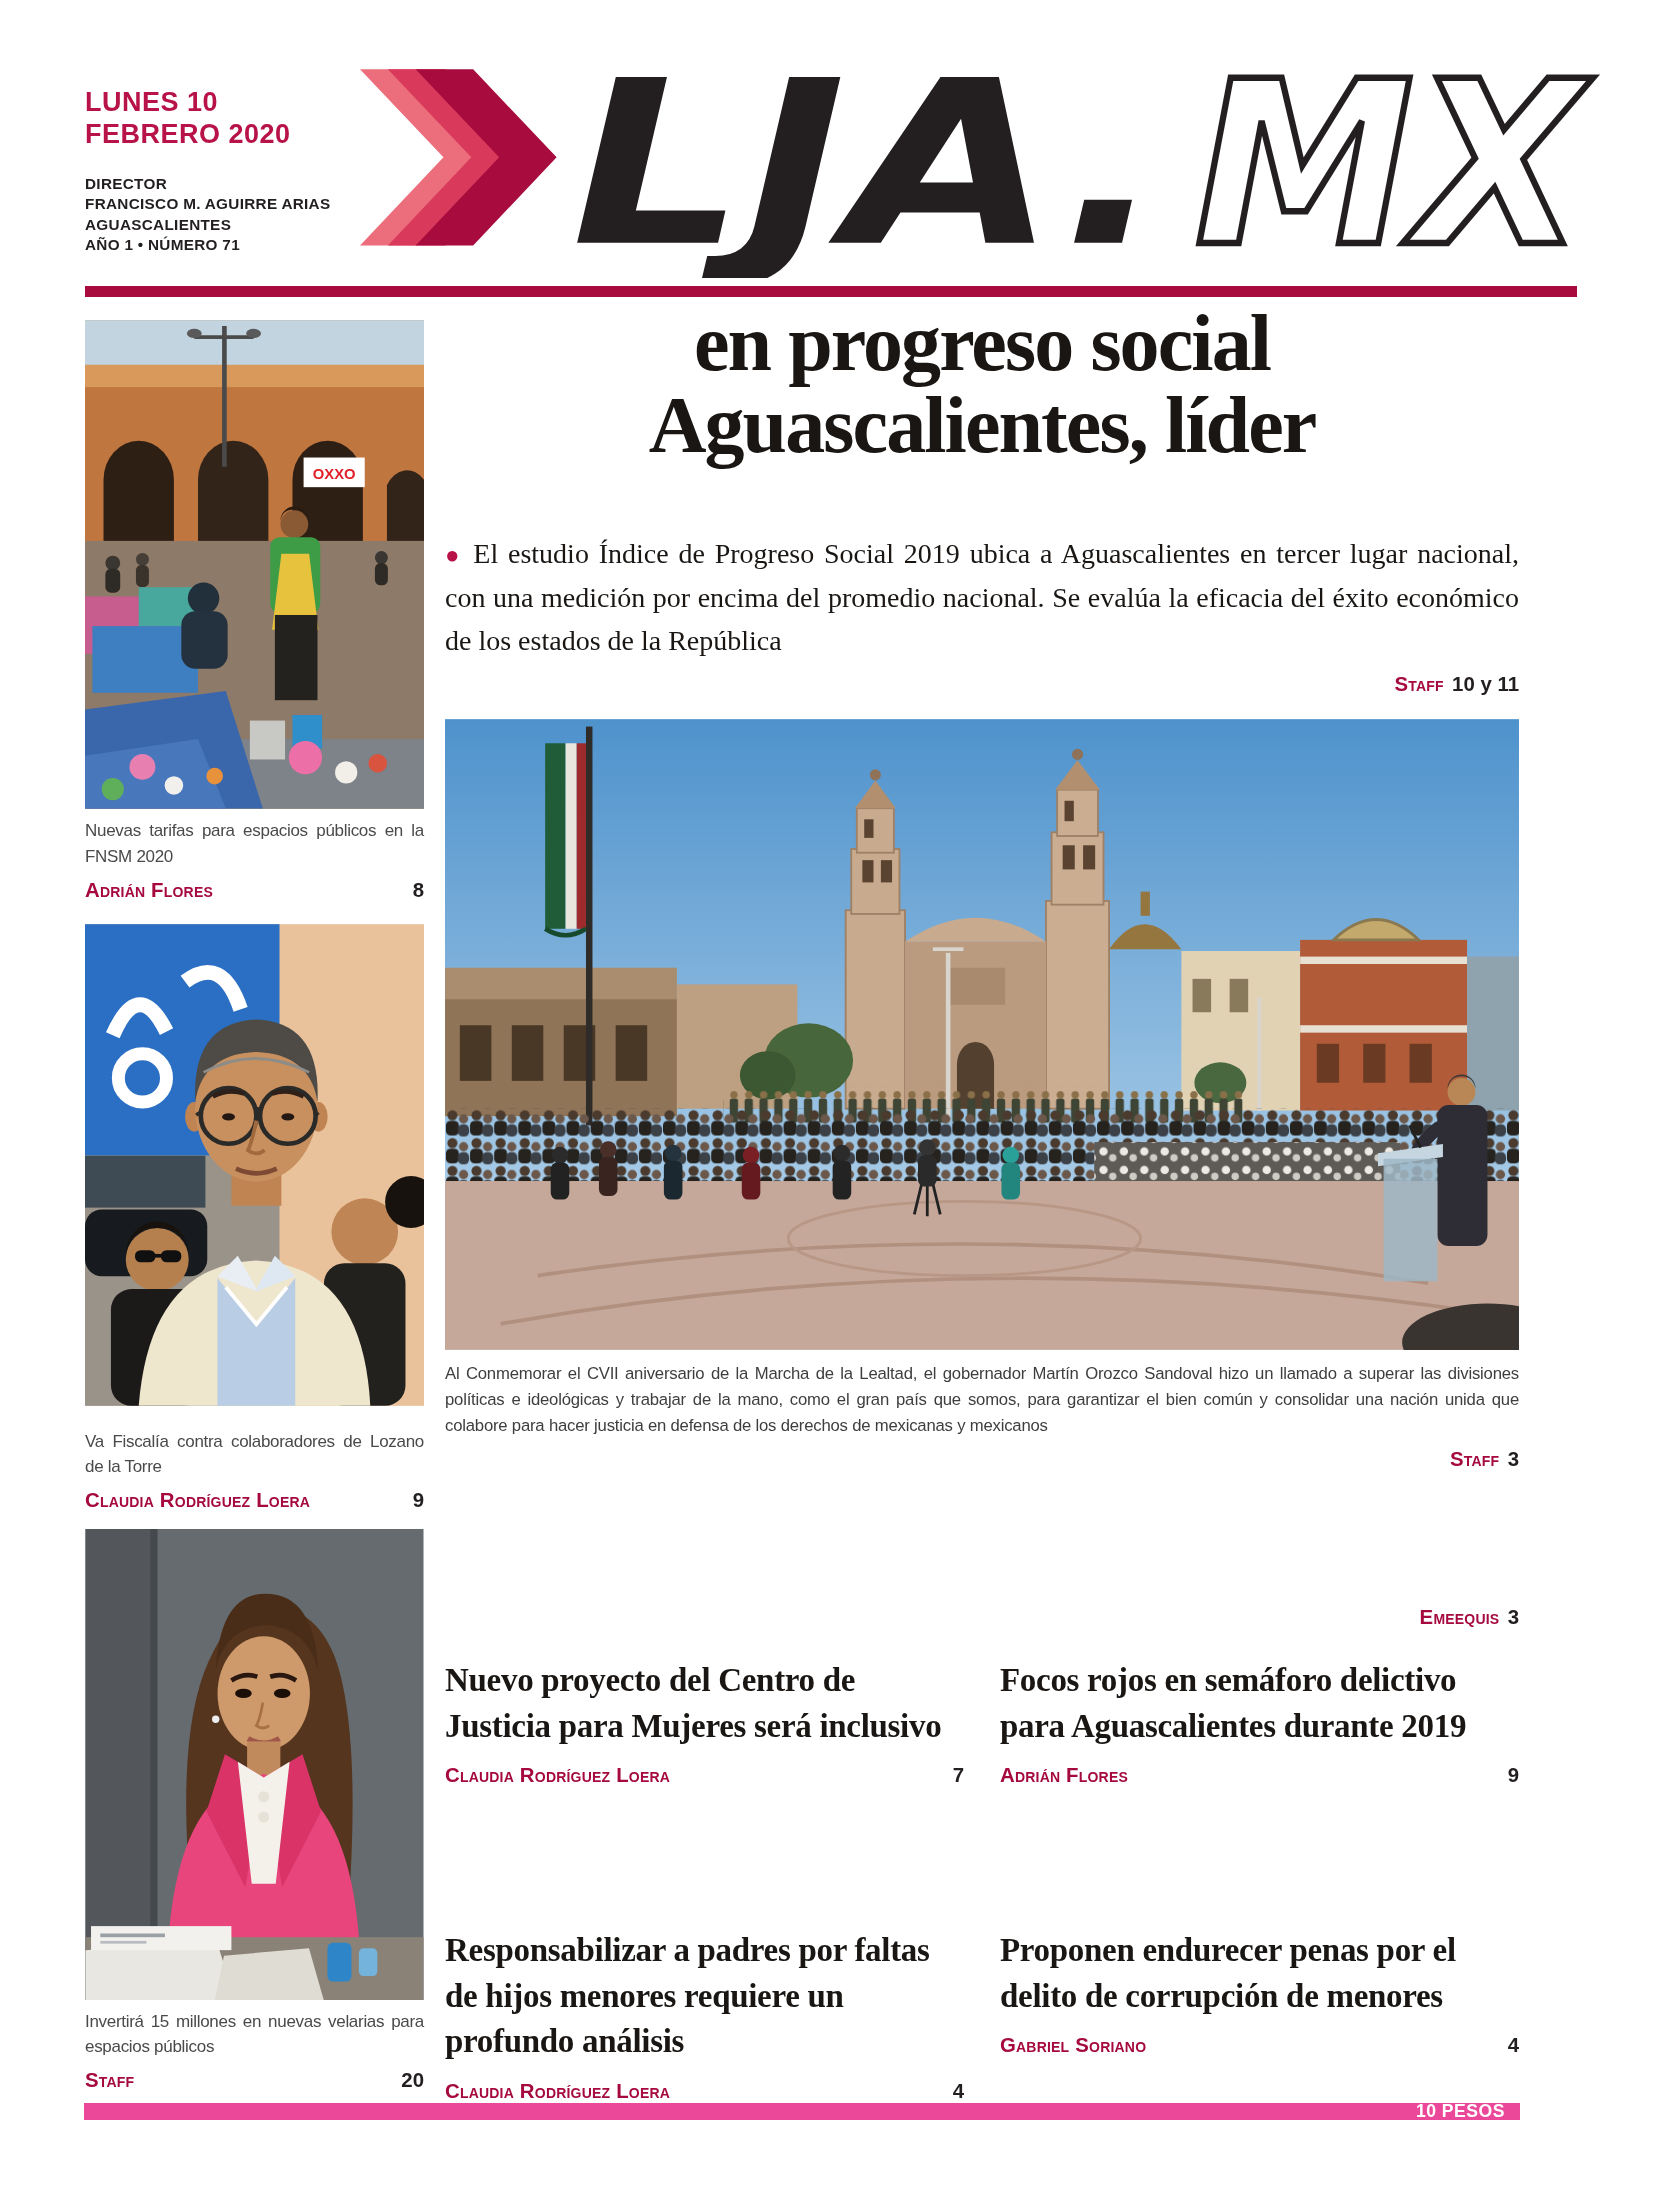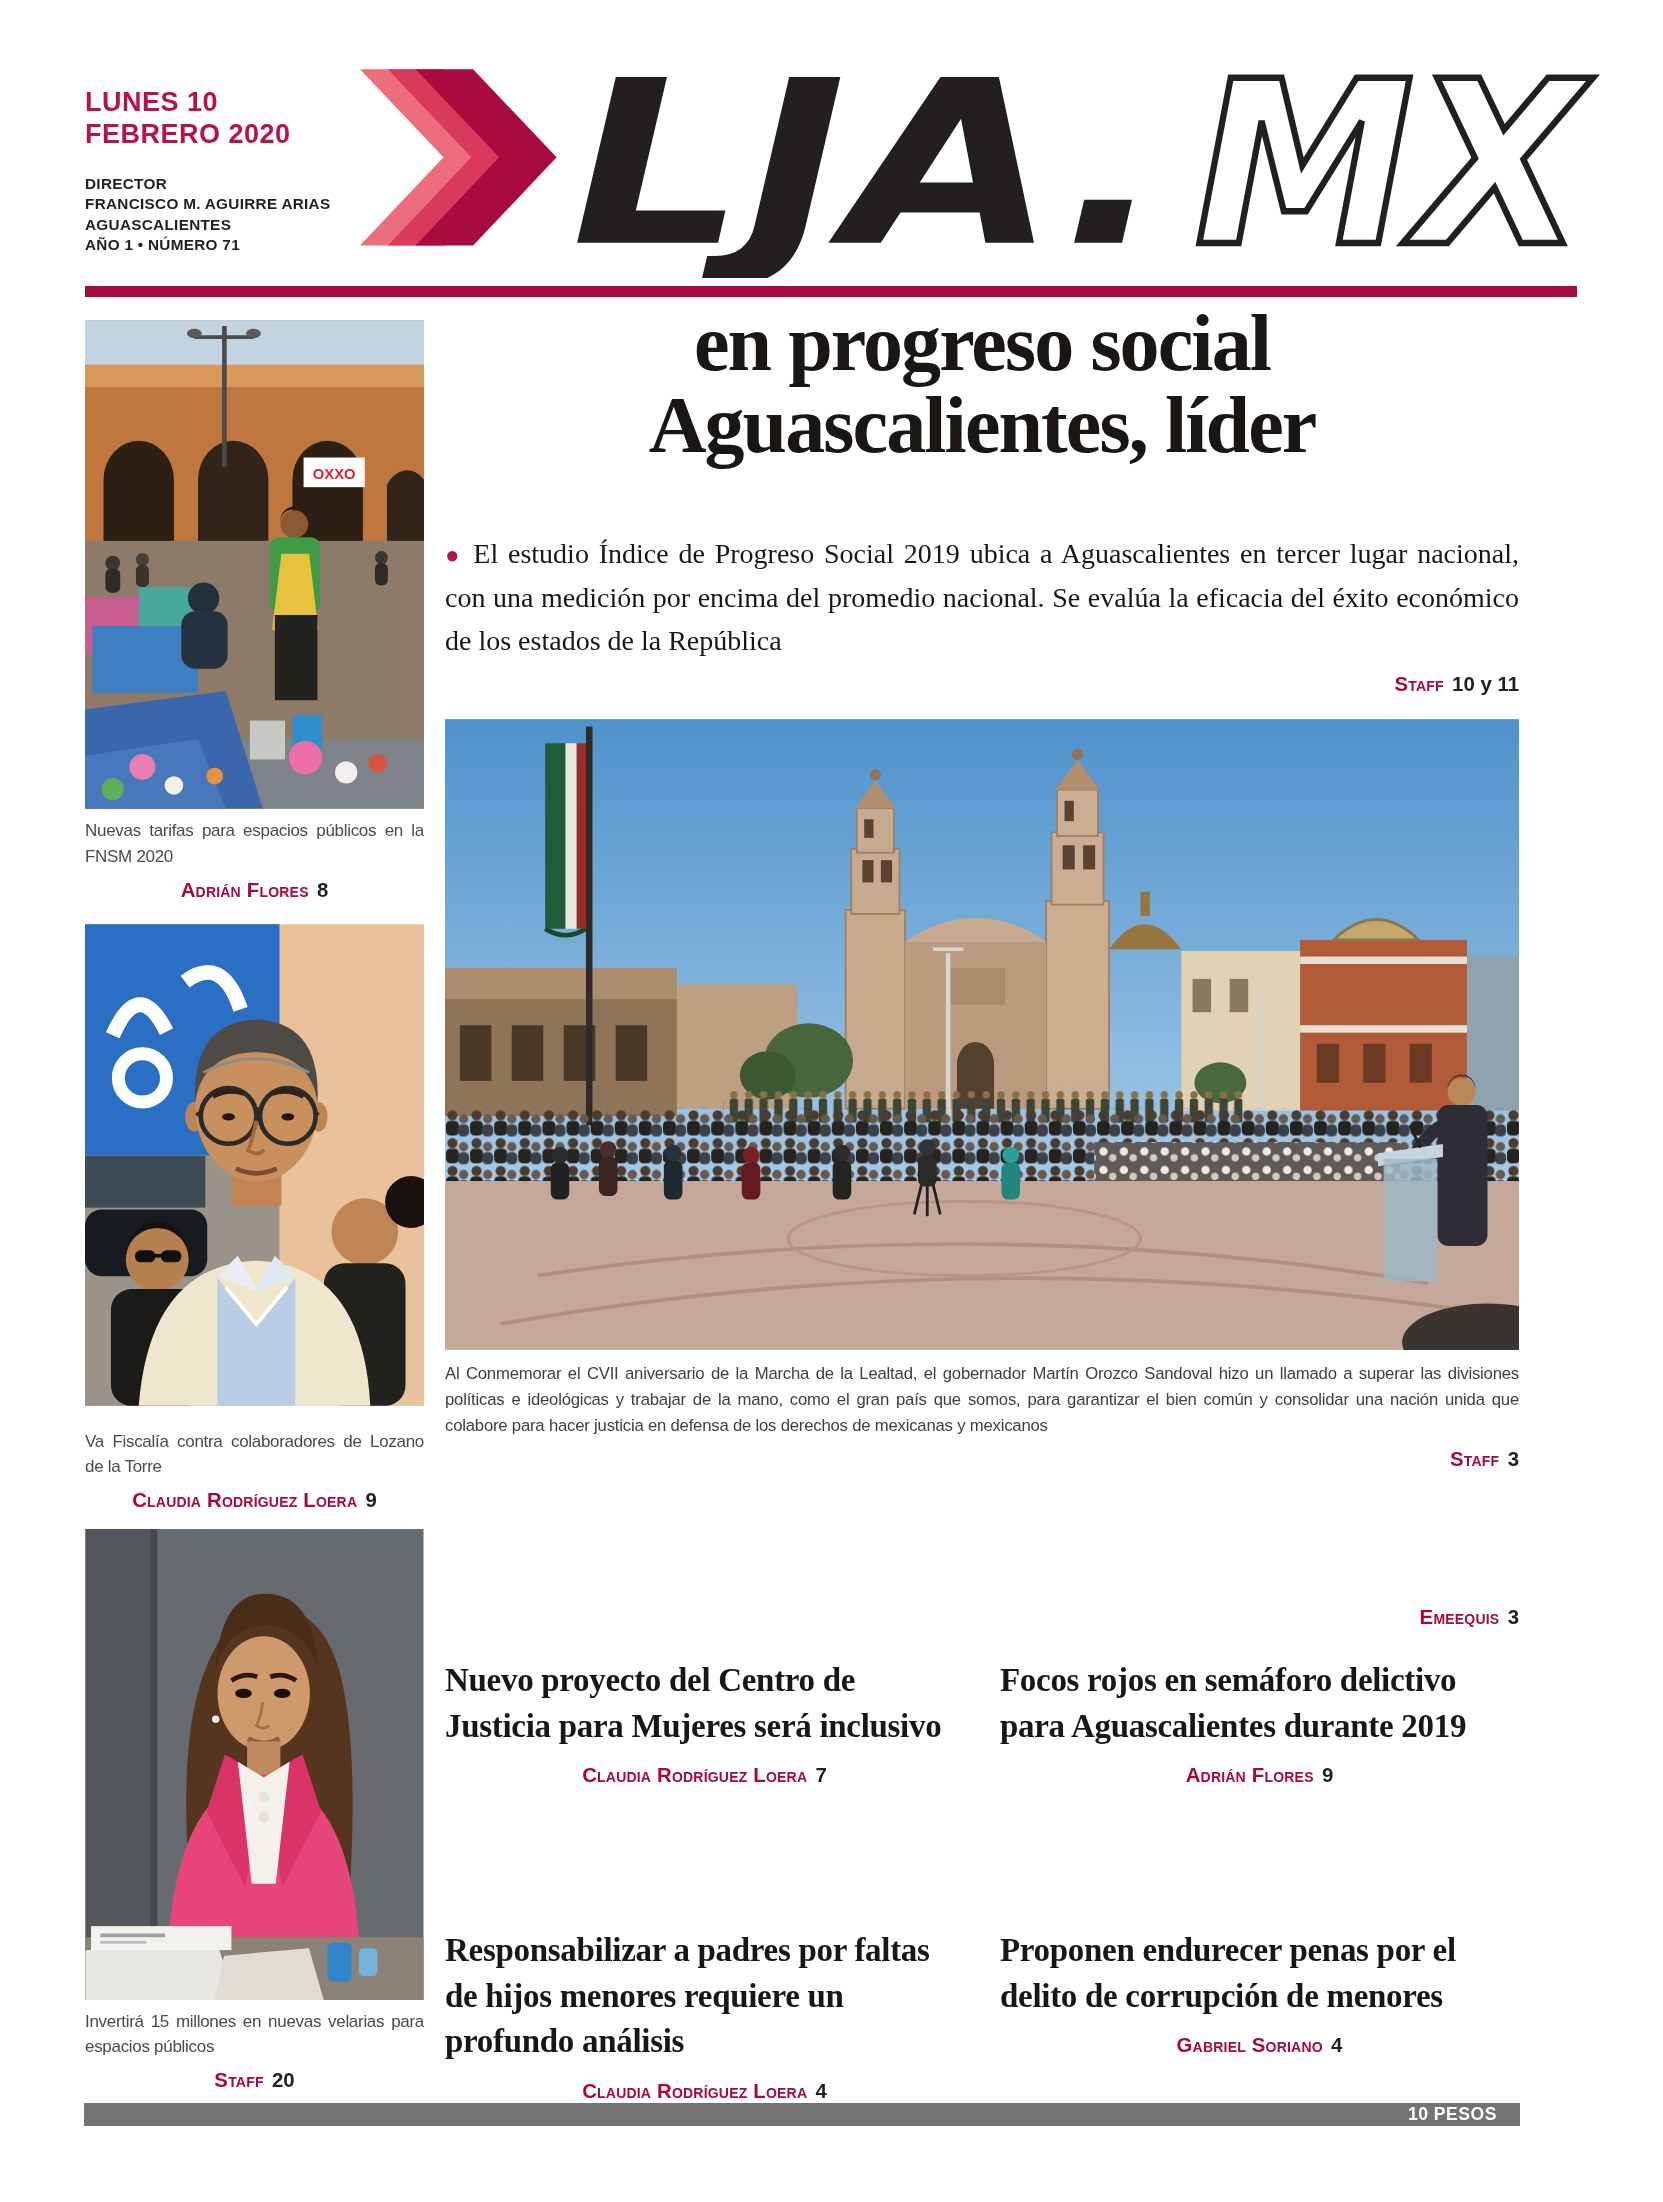--- a/index.html
+++ b/index.html
@@ -18,21 +18,21 @@
   }
   .logo-svg{position:absolute;left:360px;top:46px;width:1252px;height:232px;}
   .header-rule{position:absolute;left:85px;top:286px;width:1492px;height:11px;background:#A80C3E;}
   
   .left-col{position:absolute;left:85px;top:320px;width:339px;}
   .photo{display:block;width:339px;}
   .photo-caption{
     margin-top:9.3px;font-size:17px;letter-spacing:-0.3px;line-height:1.5;
     color:#4A4A4A;text-align:justify;
   }
-  .byline-row{display:flex;justify-content:center;align-items:baseline;gap:8.3px;}
+  .byline-row{display:flex;justify-content:space-between;align-items:baseline;gap:8.3px;}
   .left-col .byline-row{margin-top:9.3px;}
   .byline-name{
     font-variant:small-caps;font-weight:bold;color:#A5093F;font-size:20.4px;letter-spacing:0.2px;
   }
   .byline-page{font-weight:bold;color:#231F20;font-size:20.4px;}
   .mt-photo2{margin-top:22px;}
   .mt-photo3{margin-top:16.7px;}
   .byline-gap2{margin-top:23px;}
   .byline-gap3{margin-top:28px;}
   
@@ -65,22 +65,22 @@
     position:absolute;top:1343px;left:0;width:100%;
     display:grid;grid-template-columns:1fr 1fr;column-gap:41px;grid-template-rows:234px auto;gap:36px;
   }
   .story-headline{
     font-family:"Liberation Serif",serif;font-weight:bold;font-size:33px;
     line-height:1.38;color:#191613;letter-spacing:-0.3px;
   }
   .story .byline-row{margin-top:15px;}
   
   .footer-bar{
-    position:absolute;left:84px;top:2103px;width:1436px;height:23px;background:#737373;
-    display:flex;justify-content:flex-end;align-items:center;padding-right:23px;box-sizing:border-box;
+    position:absolute;left:84px;top:2103px;width:1436px;height:17px;background:#ec4899;
+    display:flex;justify-content:flex-end;align-items:center;padding-right:15px;box-sizing:border-box;
   }
   .price{color:#ffffff;font-weight:bold;font-size:17.6px;letter-spacing:0.5px;}
 </style>
 </head>
 <body>
 
 <div class="page">
 
   <div class="masthead-date">
     <div>LUNES 10</div>

